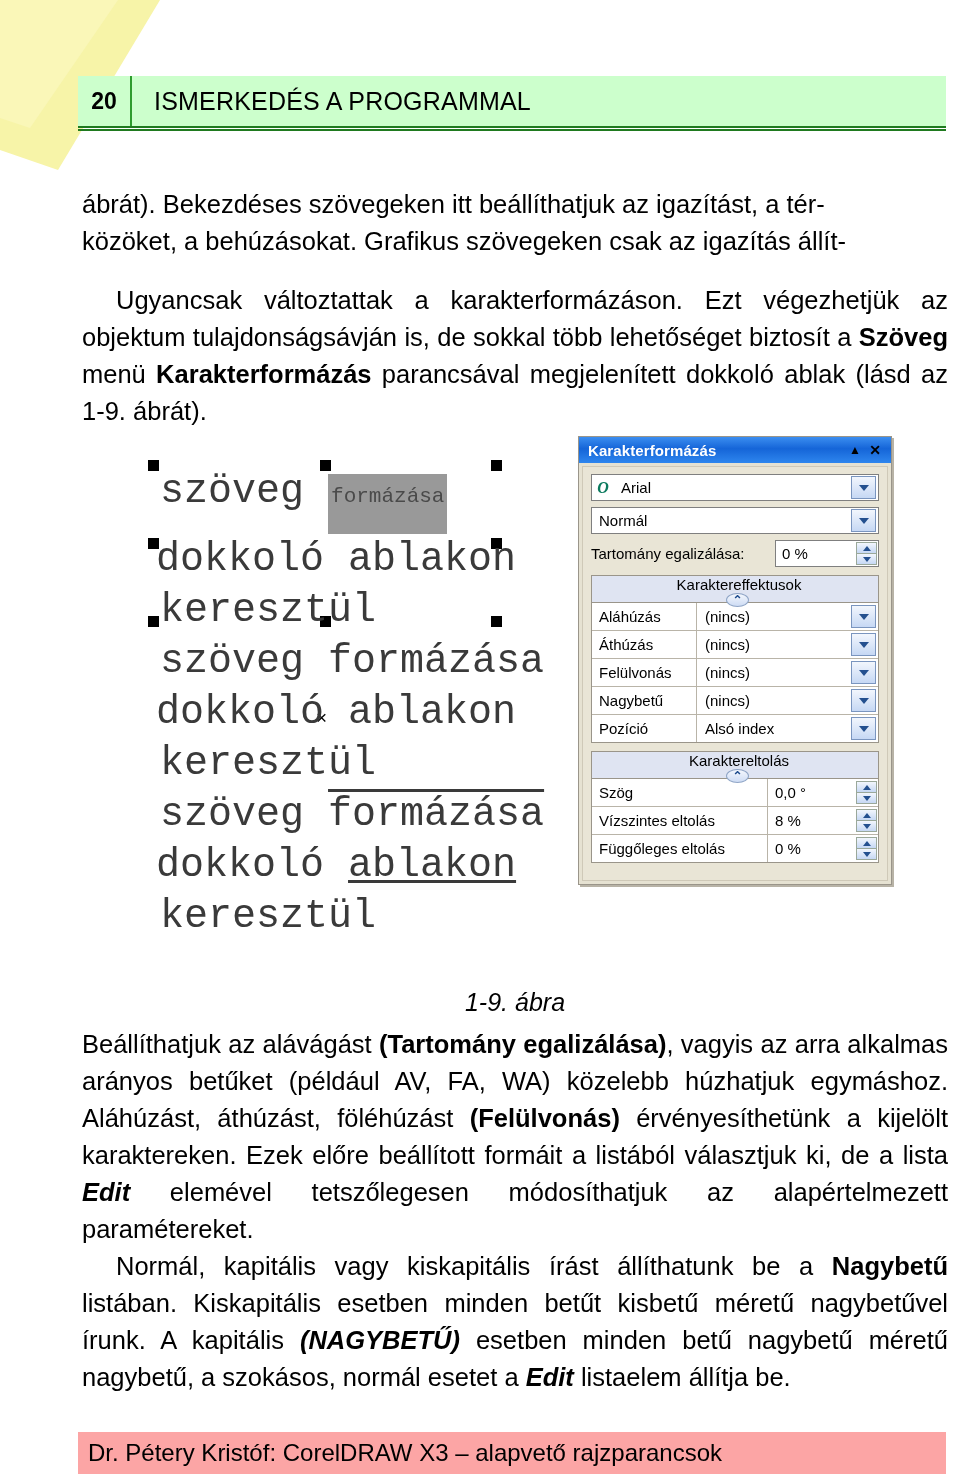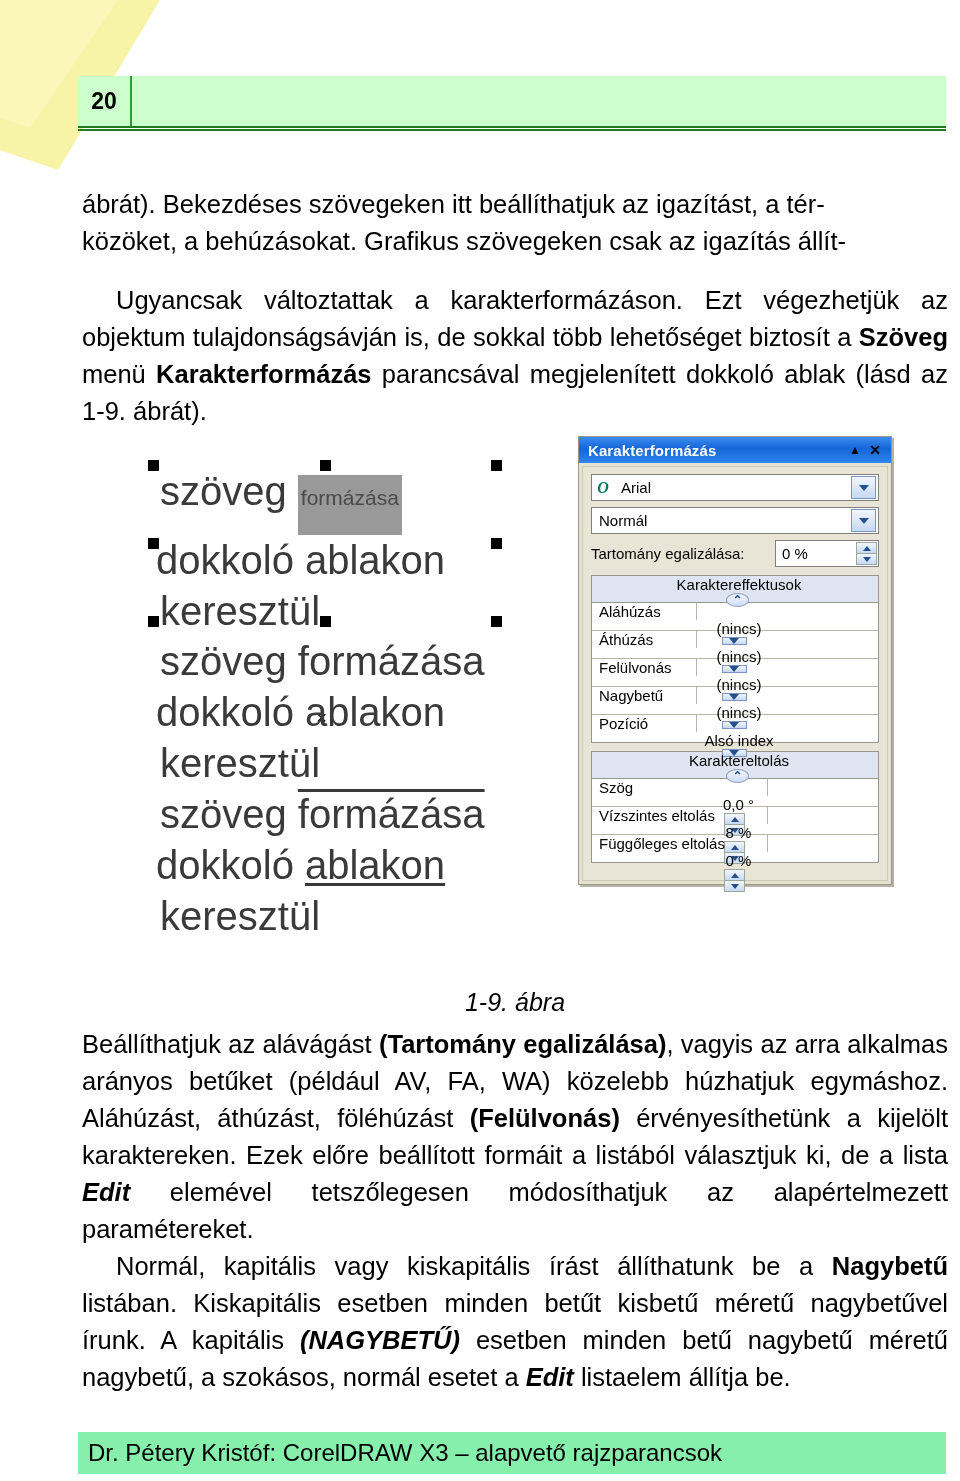--- a/index.html
+++ b/index.html
@@ -104,21 +104,21 @@
     top: 8px;
     width: 440px;
     height: 490px;
     color: #3a3a3a;
   }
   .sample-block { position: absolute; left: 0; width: 440px; }
   .sample-line {
     font-size: 40px;
     line-height: 51px;
     white-space: nowrap;
-    font-family: Liberation Sans, sans-serif;
+    font-family: Liberation Mono, monospace;
     font-weight: 400;
   }
   #sample-block-1 { top: 22px; }
   #sample-block-2 { top: 180px; }
   #sample-block-3 { top: 336px; }
 
   .sel-highlight {
     background: #999999;
     color: #4a4a4a;
     font-size: 21px;
@@ -324,21 +324,20 @@
     display: flex; align-items: center; justify-content: center;
     font-size: 12px; color: #1c4a8c; font-weight: bold;
     line-height: 1;
   }
   .grp-row {
     height: 27px;
     display: flex;
     align-items: center;
     border-bottom: 1px solid #b9b4a8;
     font-size: 15px;
-    flex-direction: column;
   }
   .grp-row:last-child { border-bottom: none; }
   .grp-row .k {
     width: 97px;
     padding-left: 7px;
     border-right: 1px solid #b9b4a8;
     white-space: nowrap;
     align-self: stretch;
     display: flex;
     align-items: center;
@@ -358,41 +357,42 @@
     font-style: italic;
   }
 
   
   .footer {
     position: absolute;
     left: 78px;
     top: 1432px;
     width: 868px;
     height: 42px;
-    background: #86efac;
+    background: #fca5a5;
     display: flex;
     align-items: center;
   }
   .footer-text {
     padding-left: 10px;
     font-size: 24px;
     white-space: nowrap;
   }
 </style>
 </head>
 <body>
 
 <svg class="corner-deco" viewBox="0 0 200 200">
   <polygon points="0,0 160,0 58,170 0,150" fill="#f7f4a8"></polygon>
   <polygon points="0,0 118,0 30,128 0,118" fill="#faf7b8"></polygon>
 </svg>
 
 <div class="page-header">
   <div class="header-num">20</div>
   <div class="header-divider"></div>
+  <div class="header-title">ISMERKEDÉS A PROGRAMMAL</div>
 </div>
 <div class="header-rule">
   <div class="r1"></div>
     <div class="r2"></div>
 </div>
 
 <div class="body-block" id="para-1">
   <p>ábrát). Bekezdéses szövegeken itt beállíthatjuk az igazítást, a tér-</p>
   <p>közöket, a behúzásokat. Grafikus szövegeken csak az igazítás állít-</p>
 </div>

